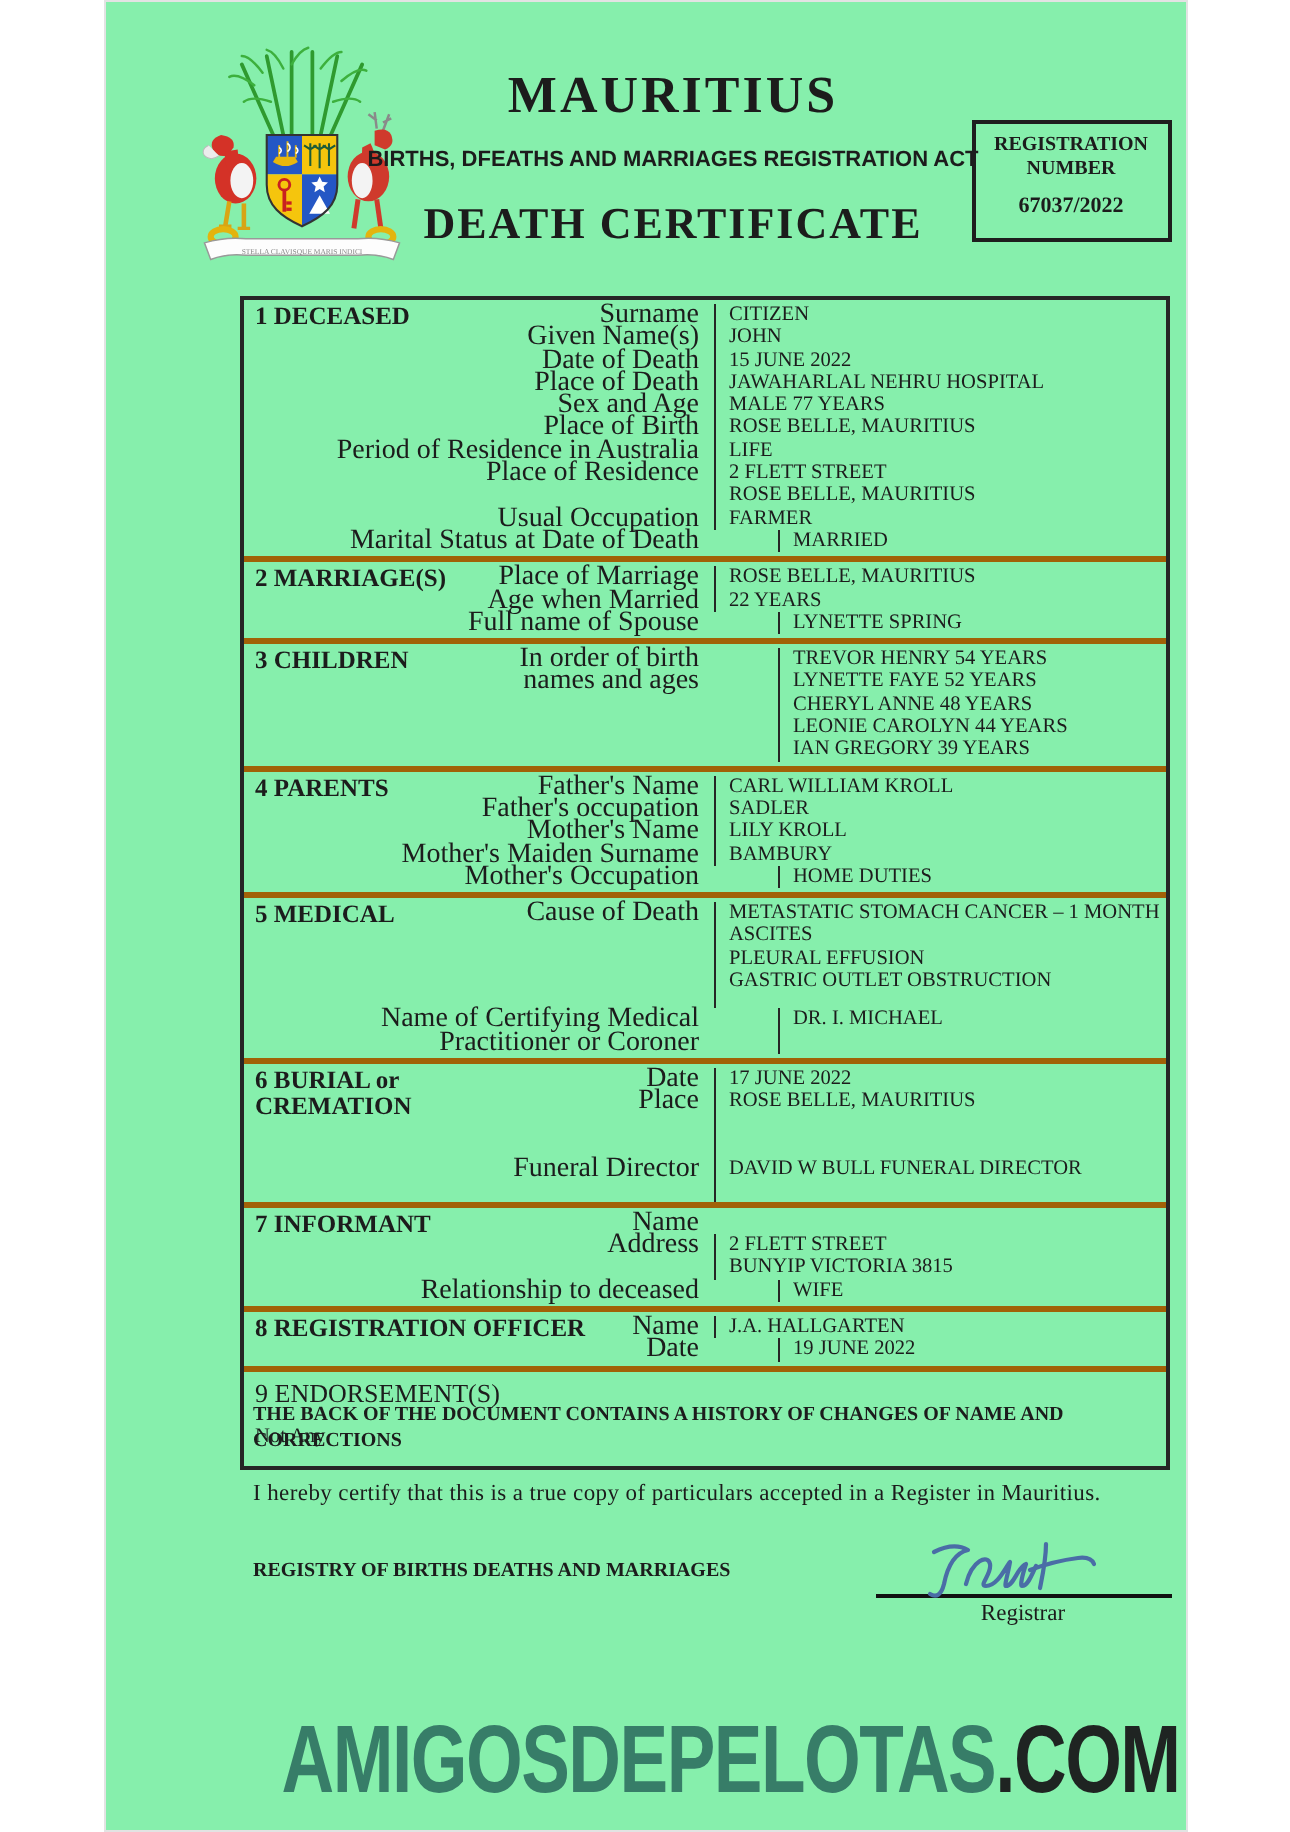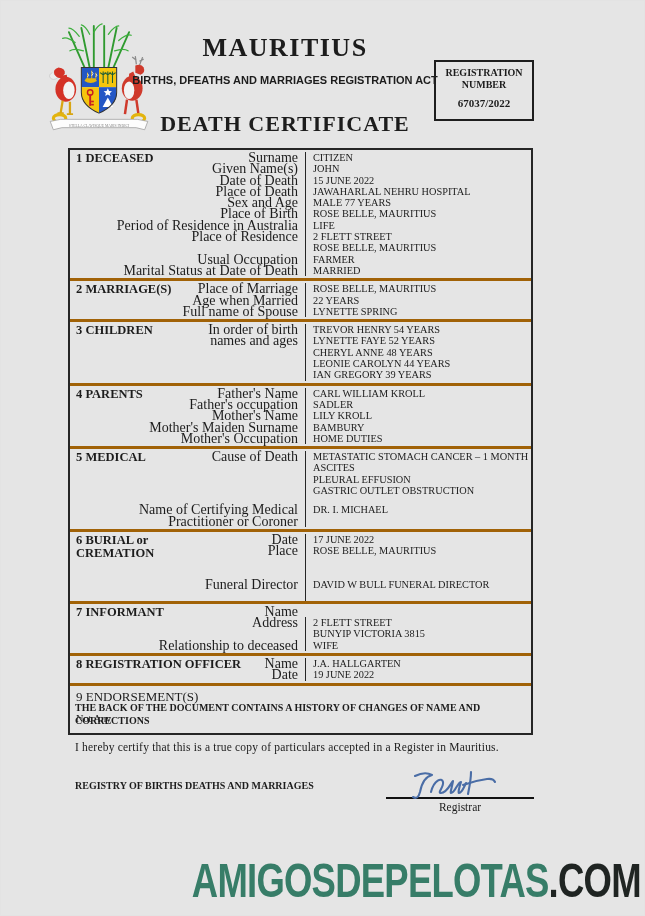--- a/index.html
+++ b/index.html
@@ -1,38 +1,38 @@
 <!DOCTYPE html>
 <html><head>
 <meta charset="utf-8">
 <style>
   html,body{margin:0;padding:0;background:#fff;}
-  .page{position:relative;width:645px;height:916px;background:#e5e5e5;margin:0 auto;
+  .page{position:relative;width:542px;height:916px;background:#86efac;margin:0 auto;
         font-family:"Liberation Serif",serif;color:#1c1c1c;overflow:hidden;
         box-shadow:inset 0 0 0 1px #e3e3e3;}
 
   
   .coa{position:absolute;left:44px;top:22px;width:110px;height:120px;}
   .title-block{position:absolute;left:118px;top:34px;width:334px;text-align:center;}
   .country{font-size:26px;font-weight:bold;letter-spacing:1.5px;line-height:27px;}
   .act{margin-top:13px;font-family:"Liberation Sans",sans-serif;font-size:11px;font-weight:bold;line-height:12px;}
-  .doc-title{margin-top:26px;font-size:22px;font-weight:bold;letter-spacing:1px;line-height:23px;}
+  .doc-title{margin-top:14px;font-size:22px;font-weight:bold;letter-spacing:1px;line-height:23px;}
   .reg-box{position:absolute;left:434px;top:60px;width:100px;height:61px;border:2px solid #1e1e1e;
            box-sizing:border-box;text-align:center;font-weight:bold;}
   .reg-label{margin-top:5px;font-size:10px;line-height:12px;padding:0 8px;}
   .reg-number{margin-top:6px;font-size:11px;}
 
   
   .cert-table{position:absolute;left:68px;top:148px;width:465px;border:2px solid #262626;box-sizing:border-box;}
   .sec{position:relative;border-top:3px solid #a16207;line-height:11.3px;}
   .sec:first-child{border-top:none;}
   .sec-title{position:absolute;left:6px;top:2px;font-weight:bold;font-size:12.5px;line-height:13.5px;white-space:pre-line;}
   .row{display:flex;}
   .row.first{padding-top:2px;}
-  .row.last{padding-bottom:2px;}
+  .row.last{padding-bottom:2px;gap:32px;}
   .lbl{width:235px;text-align:right;padding-right:7px;box-sizing:border-box;font-size:14px;white-space:pre-line;}
   .val{flex:1;border-left:1px solid #262626;padding-left:7px;font-size:10.3px;white-space:pre-line;}
   .row.sp{height:11px;}
   .row.sp-sm{height:8px;}
   .sec-full{padding:3px 6px 9px;}
   .sec-title-full{font-weight:normal;font-size:13px;line-height:15px;}
   .sec-full .note{margin-top:9px;font-size:10.3px;}
 
   
   .footer{position:absolute;left:75px;top:701px;width:459px;}

